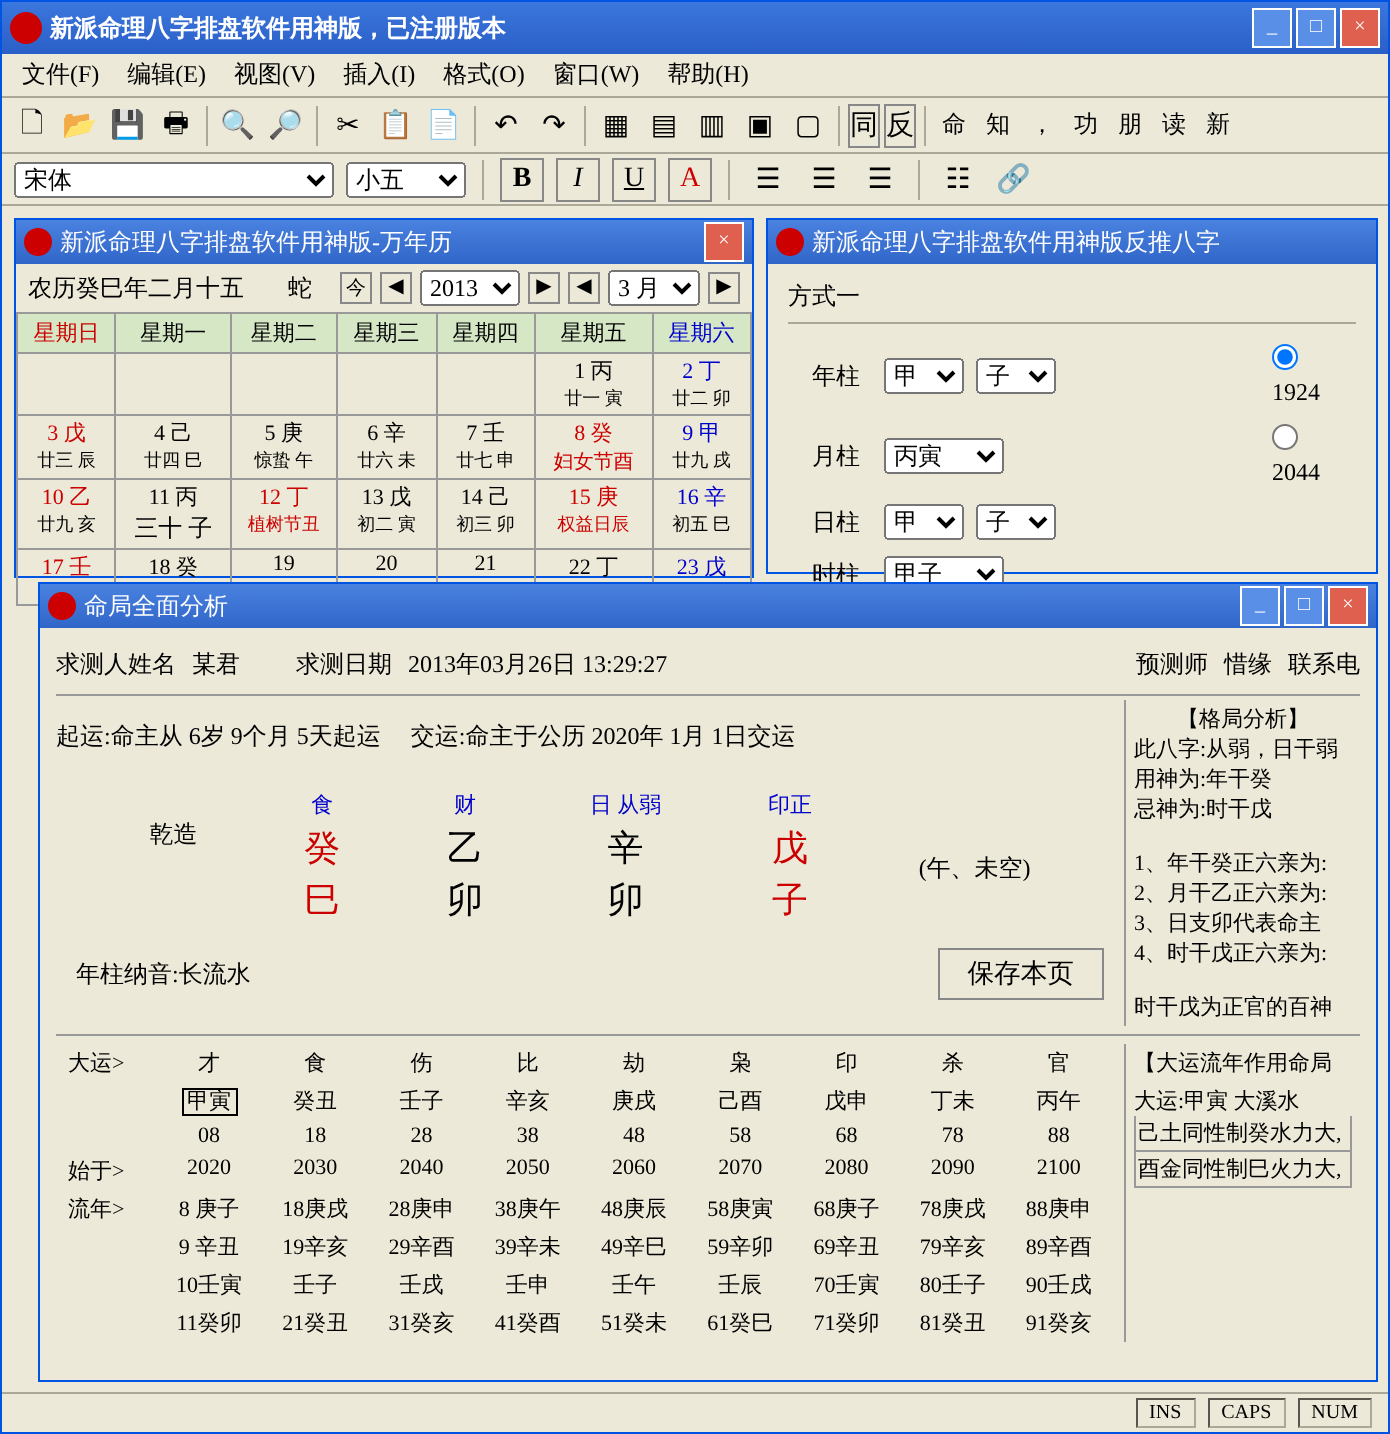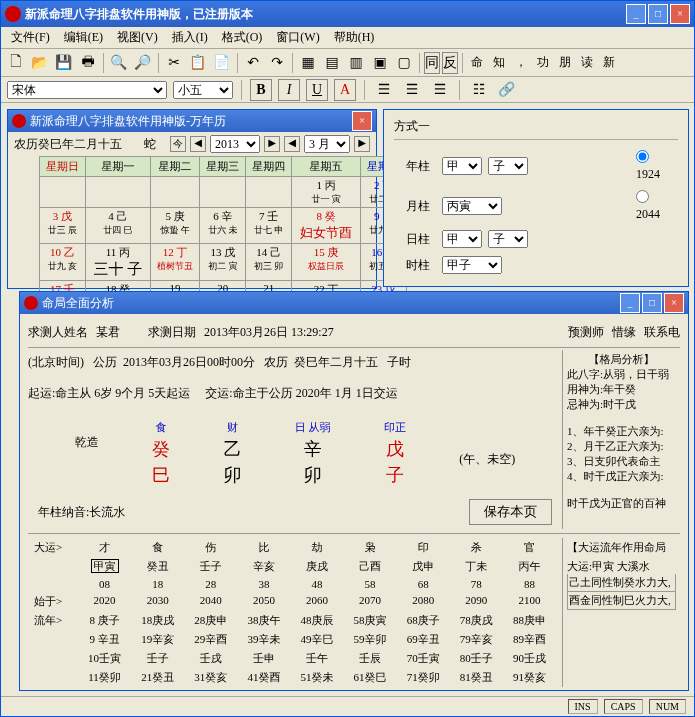--- a/index.html
+++ b/index.html
@@ -20,21 +20,21 @@
 .fonttool { height: 26px; background: #ece9d8; display: flex; align-items: center; padding: 2px 6px; gap: 6px; border-bottom: 1px solid #aca899; }
 select { font-size: 12px; font-family: inherit; }
 
 .subwin { position: absolute; border: 1px solid #0054e3; background: #ece9d8; }
 .subtitle { height: 22px; background: linear-gradient(#4a82e0, #3066c8); color: #fff; display: flex; align-items: center; padding: 0 4px; font-size: 12px; }
 .subtitle .icon { width: 14px; height: 14px; background: #c00; border-radius: 50%; margin-right: 4px; }
 .subtitle .title { flex: 1; }
 
 .calhead { height: 24px; background: #ece9d8; display: flex; align-items: center; padding: 0 6px; gap: 4px; }
 .navbtn { width: 16px; height: 16px; border: 1px solid #888; background: #ece9d8; font-size: 10px; cursor: pointer; text-align: center; }
-.caltable { width: 100%; border-collapse: collapse; font-size: 11px; margin-left: 31px; }
+.caltable { width: 100%; border-collapse: collapse; font-size: 11px; }
 .caltable th { background: #d6e7c6; border: 1px solid #999; padding: 2px; font-weight: normal; }
 .caltable th.sun { color: #c00; }
 .caltable th.sat { color: #00c; }
 .caltable td { border: 1px solid #999; padding: 1px 2px; text-align: center; height: 28px; vertical-align: top; font-size: 10px; }
 .caltable td .num { font-size: 11px; }
 .red { color: #c00; }
 .blue { color: #00c; }
 
 .formrow { display: flex; align-items: center; padding: 4px 12px; gap: 6px; }
 .formrow label { width: 30px; }
@@ -203,35 +203,35 @@
             <td>
               <div class="num ">6 辛</div>
               <div class="" style="font-size:9px">廿六 未</div>
             </td>
             <td>
               <div class="num ">7 壬</div>
               <div class="" style="font-size:9px">廿七 申</div>
             </td>
             <td>
               <div class="num red">8 癸</div>
-              <div class="red" style="font-size:13px">妇女节酉</div>
+              <div class="red" style="font-size:10px">妇女节酉</div>
             </td>
             <td>
               <div class="num blue">9 甲</div>
               <div class="" style="font-size:9px">廿九 戌</div>
             </td>
           </tr>
           <tr>
             <td>
               <div class="num red">10 乙</div>
               <div class="" style="font-size:9px">廿九 亥</div>
             </td>
             <td>
               <div class="num ">11 丙</div>
-              <div class="" style="font-size:15px">三十 子</div>
+              <div class="" style="font-size:12px">三十 子</div>
             </td>
             <td>
               <div class="num red">12 丁</div>
               <div class="red" style="font-size:9px">植树节丑</div>
             </td>
             <td>
               <div class="num ">13 戊</div>
               <div class="" style="font-size:9px">初二 寅</div>
             </td>
             <td>
@@ -275,20 +275,24 @@
             <td>
               <div class="num blue">23 戊</div>
               <div class="" style="font-size:9px"></div>
             </td>
           </tr>
         </tbody>
     </table>
   </div>
 
   <div class="subwin" style="left:382px;top:108px;width:306px;height:178px;">
+    <div class="subtitle">
+      <span class="icon"></span>
+      <span class="title">新派命理八字排盘软件用神版反推八字</span>
+    </div>
     <div style="padding:6px 10px;position:relative;">
       <div style="padding:2px 0;">方式一</div>
       <div style="border-top:1px solid #aca899;margin:2px 0 6px;"></div>
       <div class="formrow">
         <label>年柱</label>
         <select style="width:40px"><option>甲</option></select>
         <select style="width:40px"><option>子</option></select>
         <span style="flex:1"></span>
         <label><input type="radio" checked="" style=""> <span>1924</span></label>
       </div>
@@ -328,28 +332,20 @@
           <span style="margin-left:20px">求测日期</span>
           <span>2013年03月26日 13:29:27</span>
           <span style="flex:1"></span>
           <span>预测师</span>
           <span>惜缘</span>
           <span>联系电</span>
         </div>
         <div style="border-top:1px solid #999;margin:2px 0;"></div>
         <div style="display:flex;">
           <div style="flex:1;">
-            <div style="padding:4px 0;">
-              <span>(北京时间)</span>
-              &nbsp;&nbsp;<span>公历</span>
-              &nbsp;<span>2013年03月26日00时00分</span>
-              &nbsp;&nbsp;<span>农历</span>
-              &nbsp;<span>癸巳年二月十五</span>
-              &nbsp;&nbsp;<span>子时</span>
-            </div>
             <div style="padding:10px 0;">
               <span>起运:</span><span>命主从 6岁 9个月 5天起运</span>
               &nbsp;&nbsp;&nbsp;&nbsp;<span>交运:</span><span>命主于公历  2020年 1月 1日交运</span>
             </div>
             <div class="pillars">
               <div class="pillar" style="align-items:flex-start;">
                   <span class="label">&nbsp;</span>
                   <span>乾造</span>
                 </div>
               <div class="pillar">

